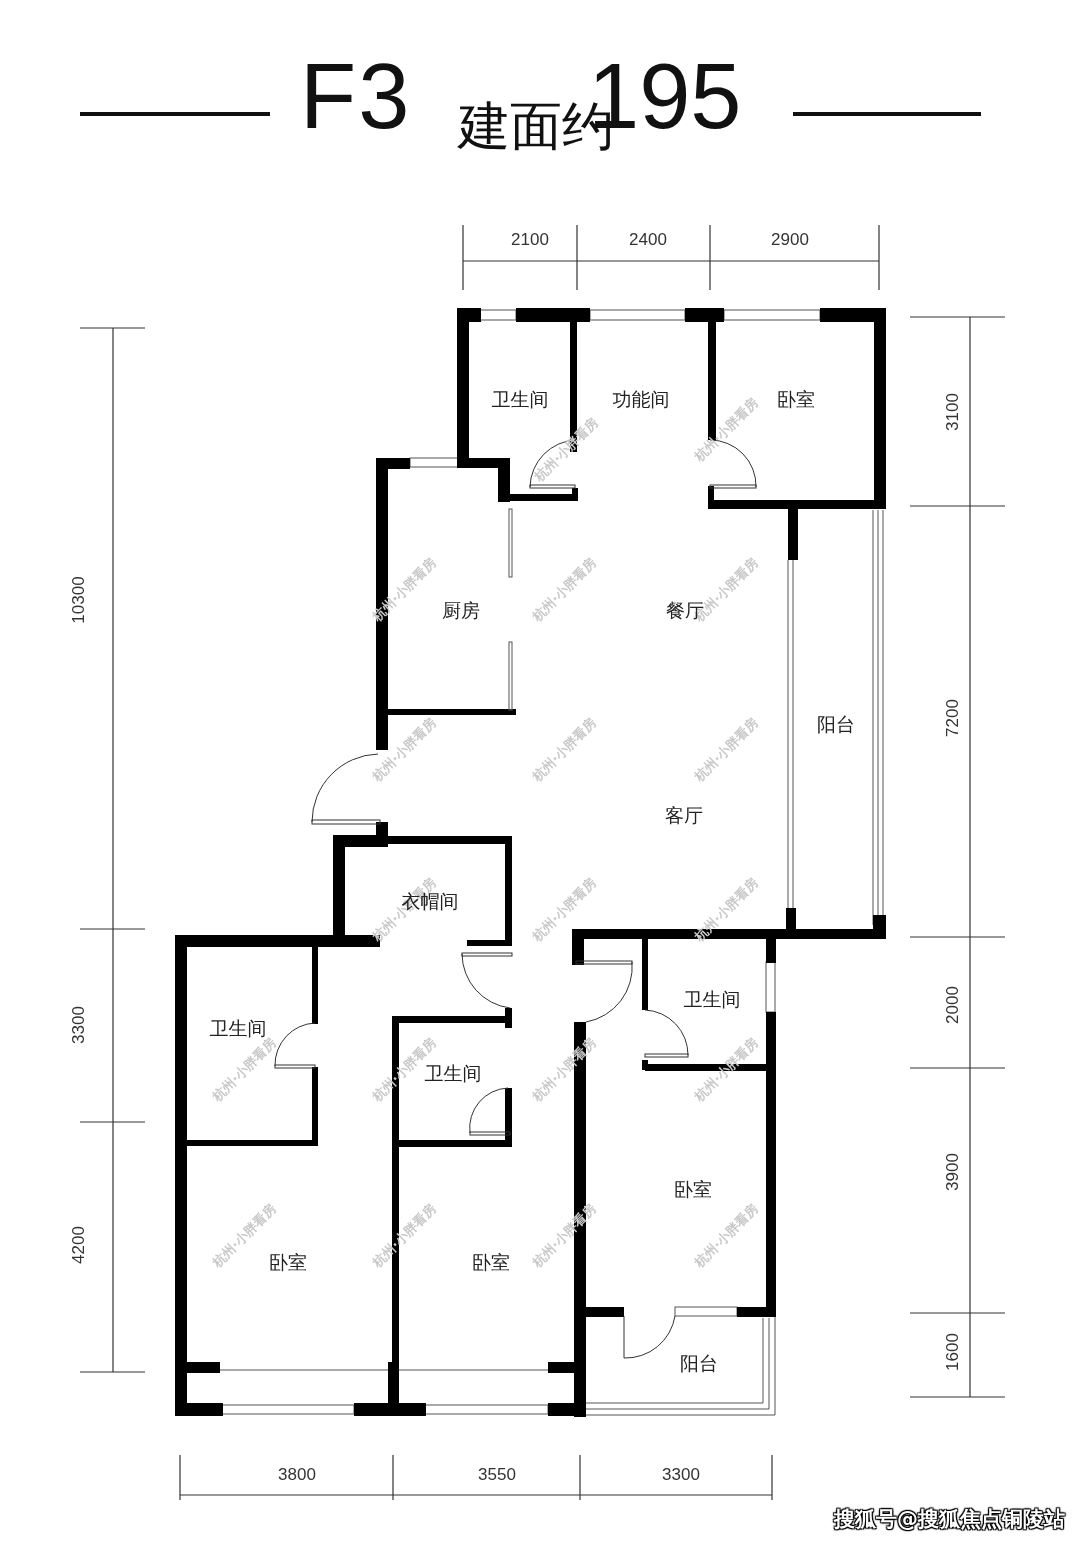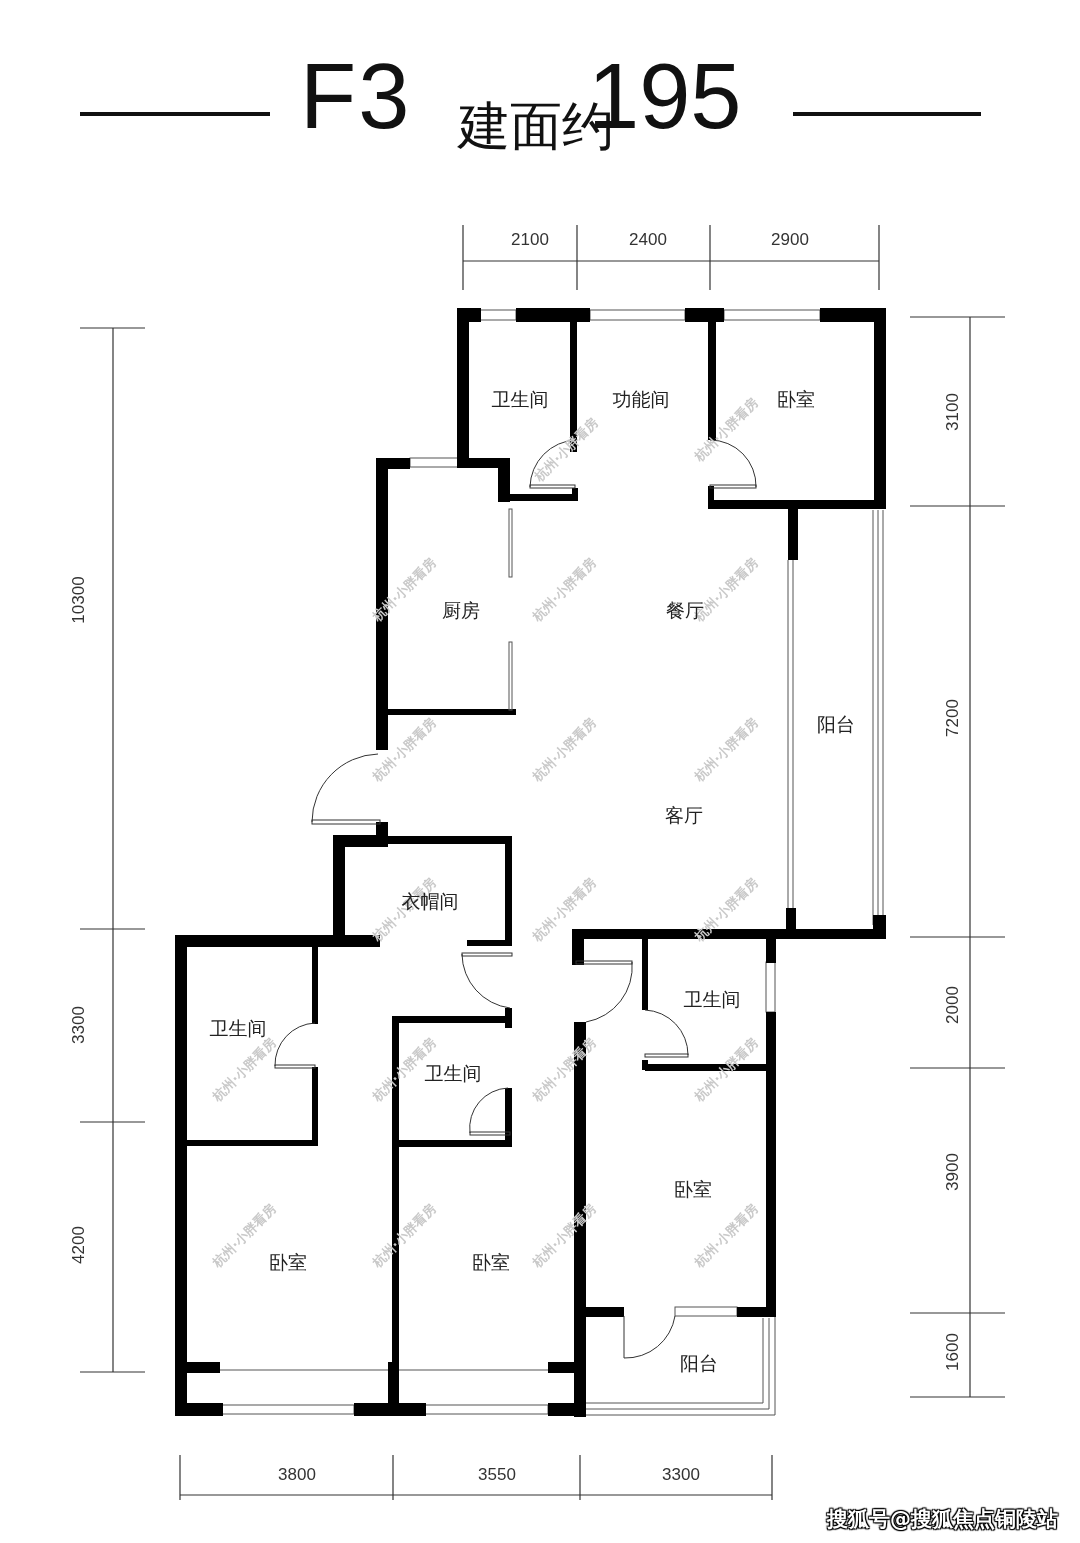--- a/index.html
+++ b/index.html
@@ -9,21 +9,21 @@
   .title-line { position:absolute; top:84px; height:4px; background:#111; }
   .title-code { position:absolute; left:300px; top:22px; font-family:"Liberation Sans", sans-serif;
                 font-size:92px; font-weight:300; line-height:1; letter-spacing:2px; color:#111; }
   .title-prefix { position:absolute; left:458px; top:72px; font-size:52px; line-height:1; color:#111; }
   .title-area { position:absolute; left:588px; top:22px; font-family:"Liberation Sans", sans-serif;
                 font-size:92px; line-height:1; color:#111; }
   #plan { position:absolute; left:0; top:0; }
   .dim-text { font-family:"Liberation Sans", sans-serif; font-size:17px; fill:#333; }
   .room-label { font-family:"DejaVu Sans", sans-serif; font-size:19px; fill:#222; }
   .wm { font-family:"DejaVu Sans", sans-serif; font-size:13px; fill:#c9c9c9; font-weight:bold; }
-  #credit { position:absolute; right:22px; bottom:10px; font-size:21px; font-weight:bold; color:#fff;
+  #credit { position:absolute; right:15px; bottom:10px; font-size:21px; font-weight:bold; color:#fff;
             text-shadow: 0 0 2px #000, 1px 1px 1px #000, -1px -1px 1px #000, 1px -1px 1px #000, -1px 1px 1px #000; }
 </style>
 </head>
 <body>
 
 <div id="title">
   <div class="title-line" style="left:80px;width:190px;"></div>
   <div class="title-code">F3</div>
   <div class="title-prefix">建面约</div>
   <div class="title-area">195</div>

